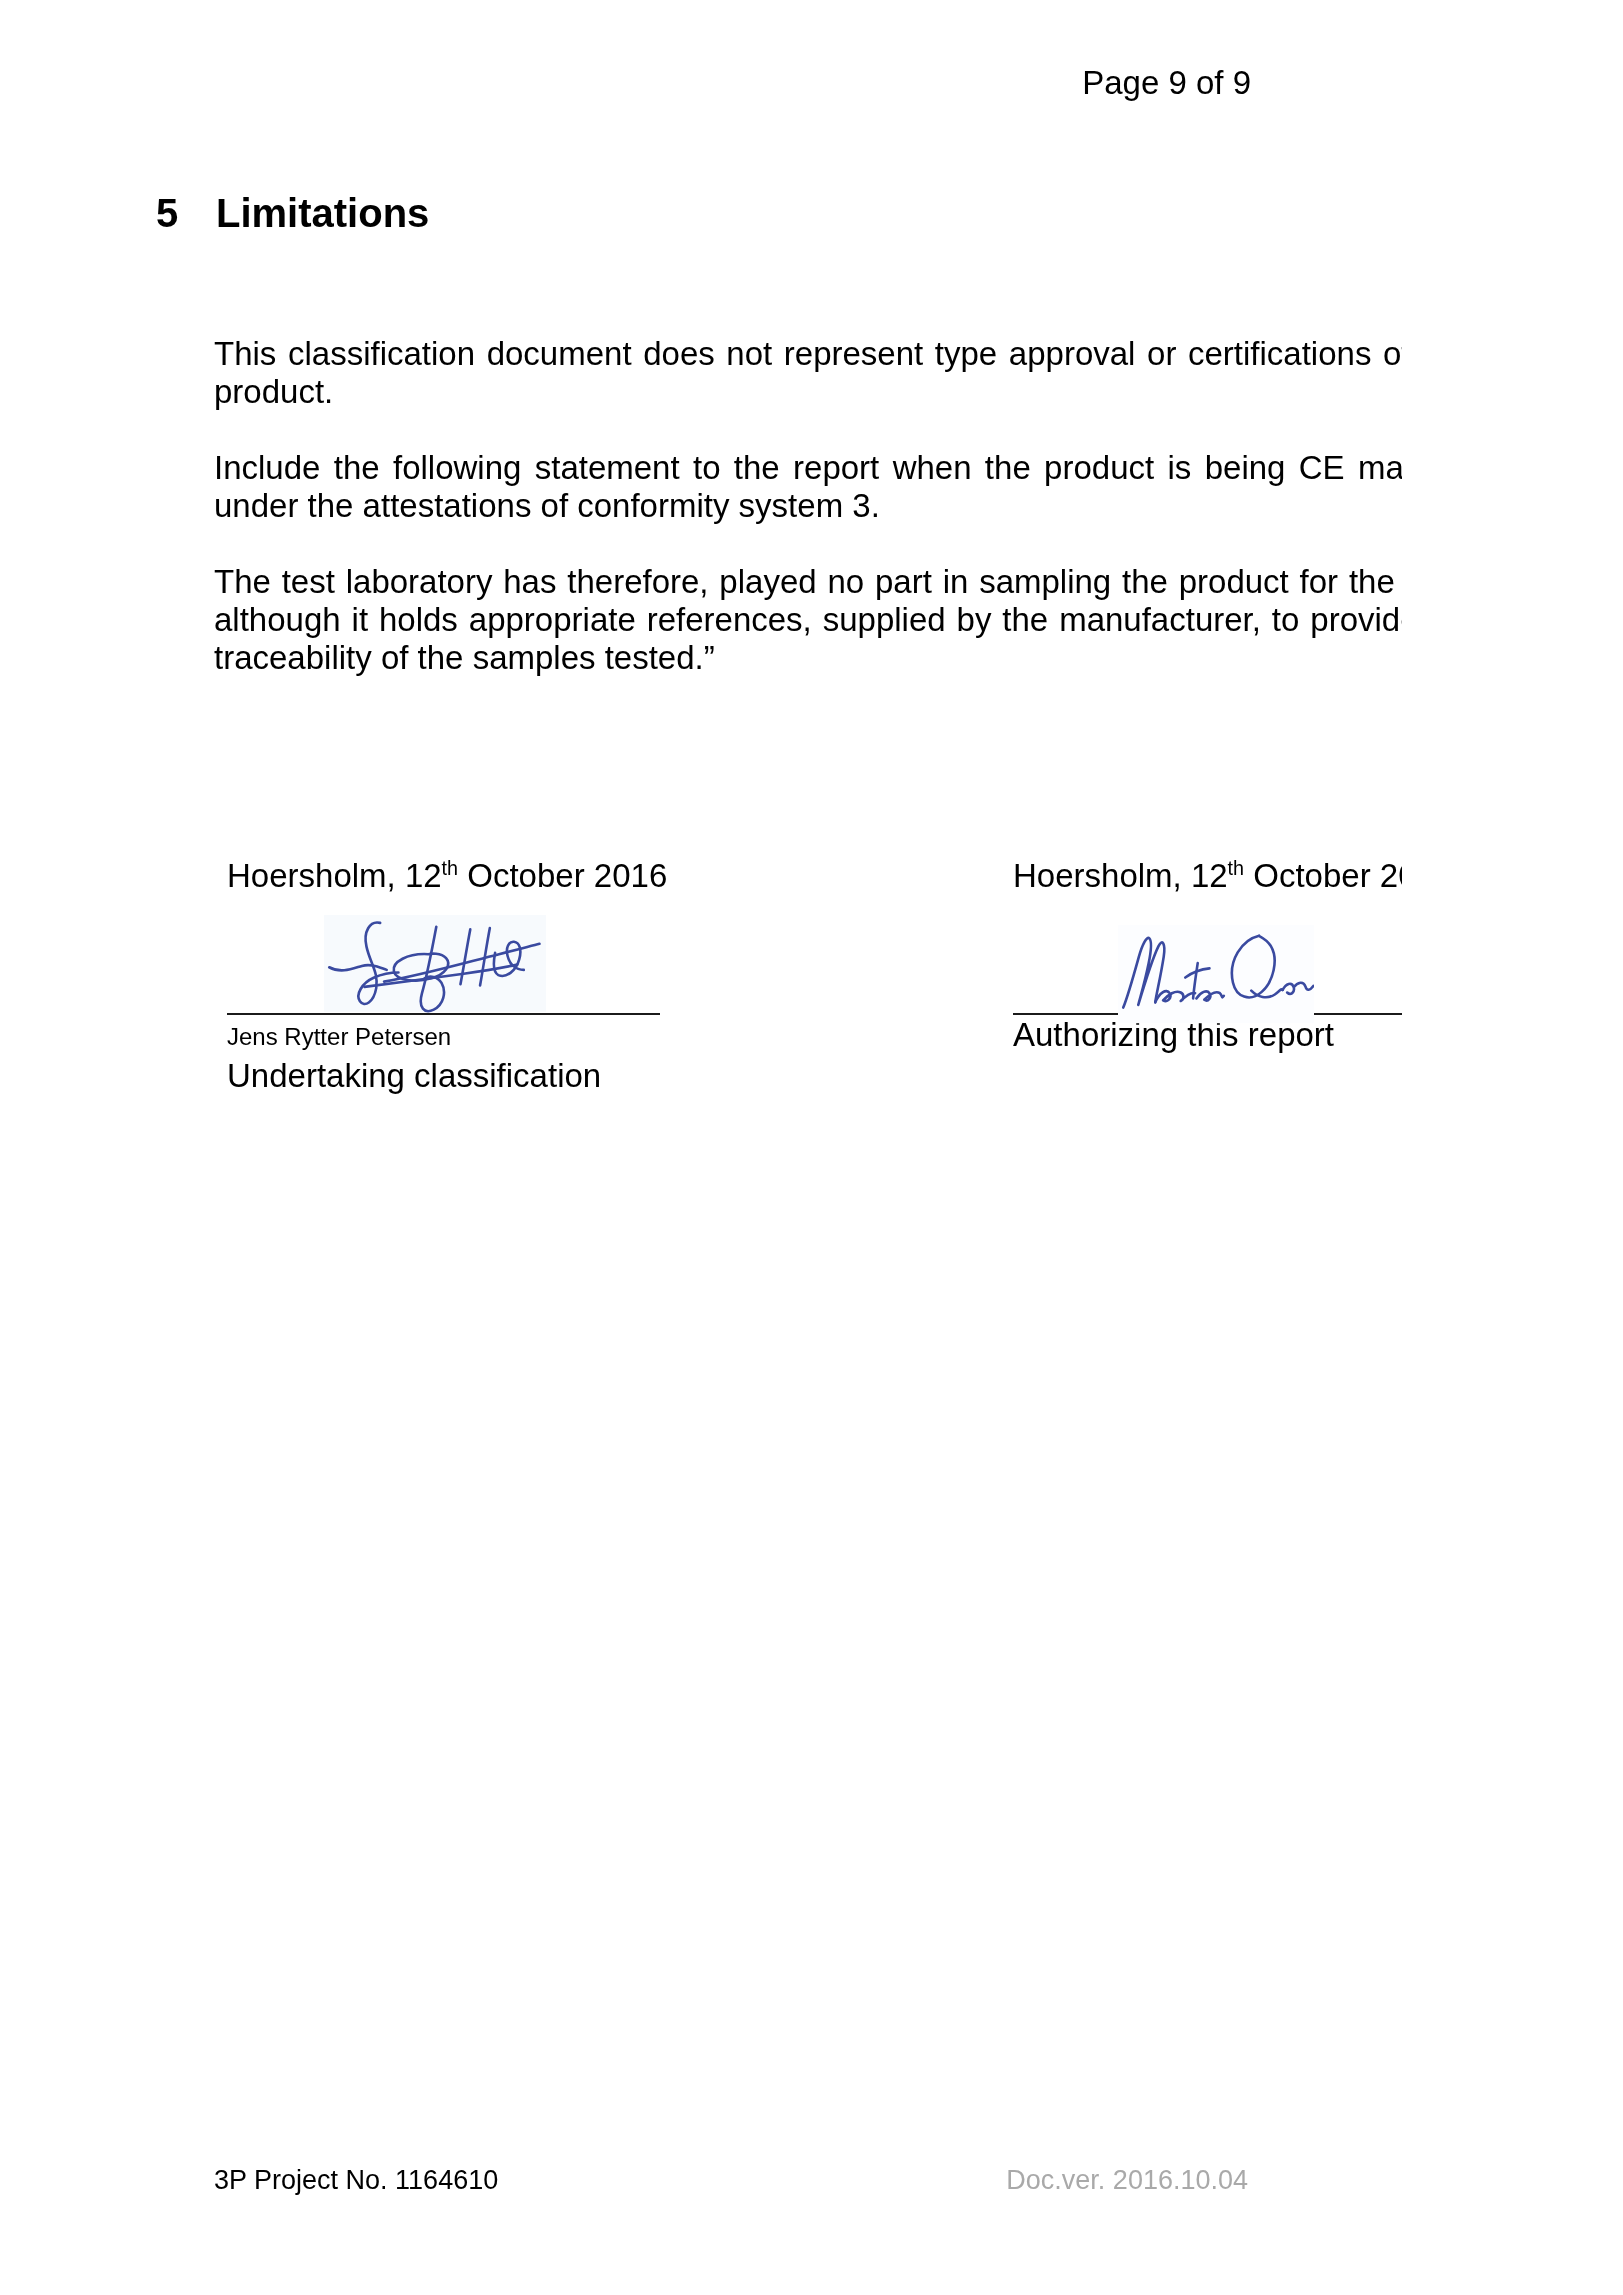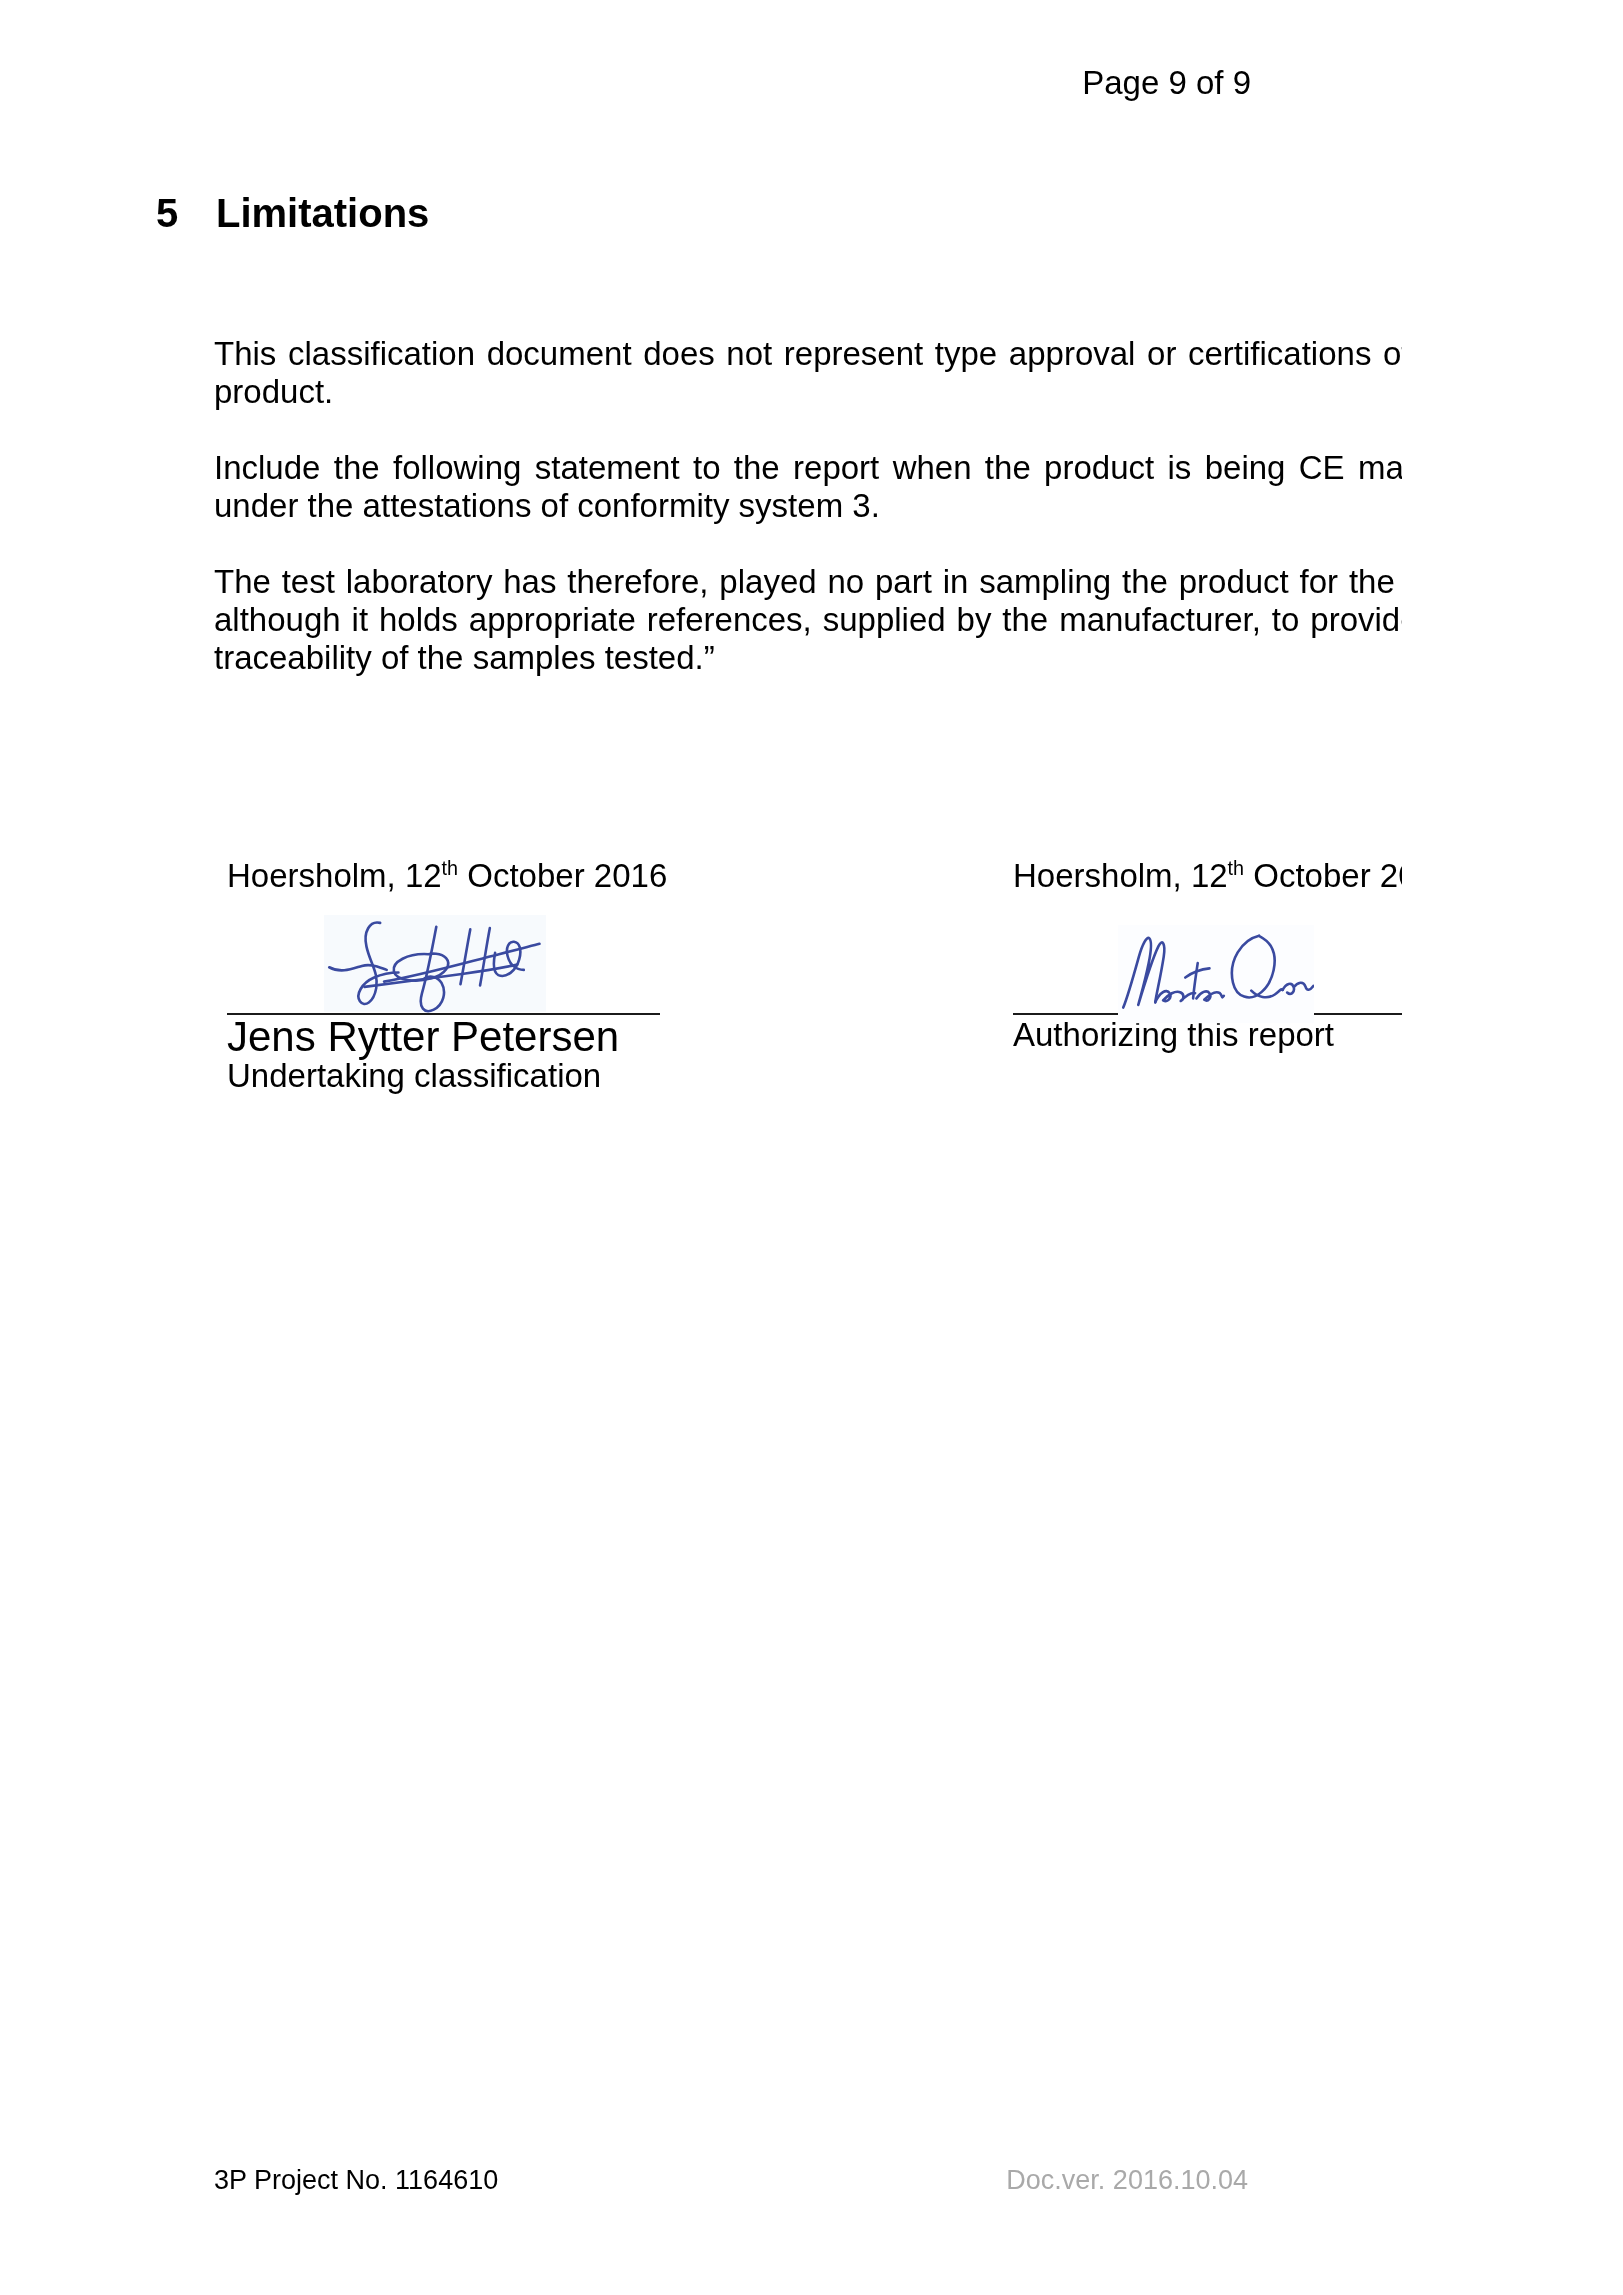--- a/index.html
+++ b/index.html
@@ -49,21 +49,21 @@
   .sig-col.left  .sig-svg { left: 97px; top: 19.6px; width: 222px; height: 98px; }
   .sig-col.right .sig-svg { left: 105px; top: 30px; width: 196px; height: 105px; }
   .sig-svg path {
     fill: none;
     stroke: var(--signature-ink, #3a4aa0);
     stroke-width: 4;
     stroke-linecap: round;
     stroke-linejoin: round;
   }
   .sig-line { width: 433px; border-top: 2px solid var(--line, #1b1b1b); }
-  .sig-name { font-size: 42px; line-height: 39px; margin-top: 2px; white-space: nowrap; }
+  .sig-name { font-size: 24px; line-height: 39px; margin-top: 2px; white-space: nowrap; }
   .sig-role { font-size: 33px; line-height: 39px; white-space: nowrap; }
   .footer {
     position: absolute;
     top: 2165px;
     left: 214px;
     right: 154px;
     display: flex;
     justify-content: space-between;
     font-size: 27px;
     line-height: 31px;

